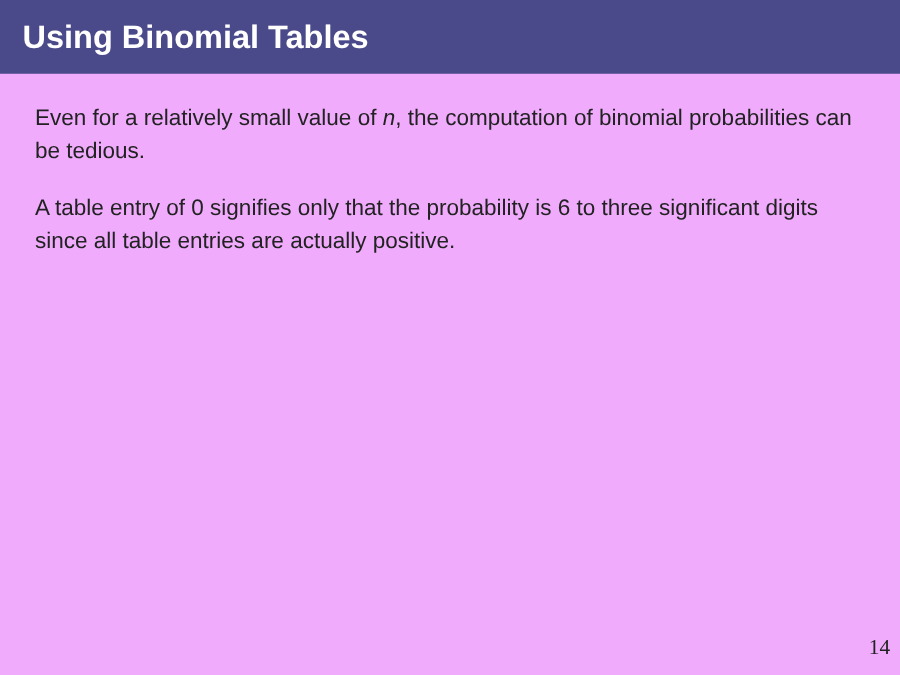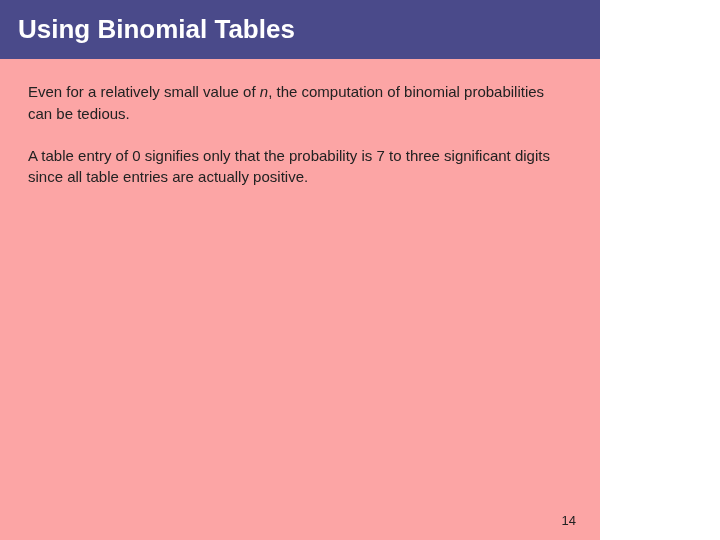--- a/index.html
+++ b/index.html
@@ -13,23 +13,23 @@
       height: 540px;
       background: #ffffff;
       font-family: Arial, Helvetica, sans-serif;
       font-size: 16px;
       color: #222222;
       overflow: hidden;
       position: relative;
     }
 
     .slide-container {
-      width: 600px;
+      width: 720px;
       height: 540px;
-      background: #fca5a5;
+      background: #f0abfc;
       position: relative;
       padding: 0;
     }
 
     .title-bar {
       background: #4a4a8a;
       padding: 14px 24px 14px 18px;
       margin-bottom: 22px;
     }
 
@@ -40,54 +40,55 @@
       font-family: Arial, Helvetica, sans-serif;
     }
 
     .content-area {
       padding: 0 28px 0 28px;
     }
 
     .paragraph {
       margin-bottom: 20px;
       line-height: 1.45;
-      font-size: 15px;
+      font-size: 18px;
       color: #222222;
     }
 
     .paragraph em {
       font-style: italic;
     }
 
     .page-number {
       position: absolute;
       bottom: 12px;
-      right: 24px;
-      font-size: 13px;
+      right: 8px;
+      font-size: 17px;
       color: #222222;
+      font-family: Liberation Serif, serif;
     }
   </style>
 </head>
 <body>
 
 <div class="slide-container">
 
   <div class="title-bar">
     <span class="title-text">Using Binomial Tables</span>
   </div>
 
   <div class="content-area">
 
     <p class="paragraph">
       Even for a relatively small value of <em>n</em>, the computation of binomial probabilities can be tedious.
     </p>
 
 
 
     <p class="paragraph">
-      A table entry of 0 signifies only that the probability is 7 to three significant digits since all table entries are actually positive.
+      A table entry of 0 signifies only that the probability is 6 to three significant digits since all table entries are actually positive.
     </p>
 
   </div>
 
   <div class="page-number">14</div>
 
 </div>
 
 </body></html>

